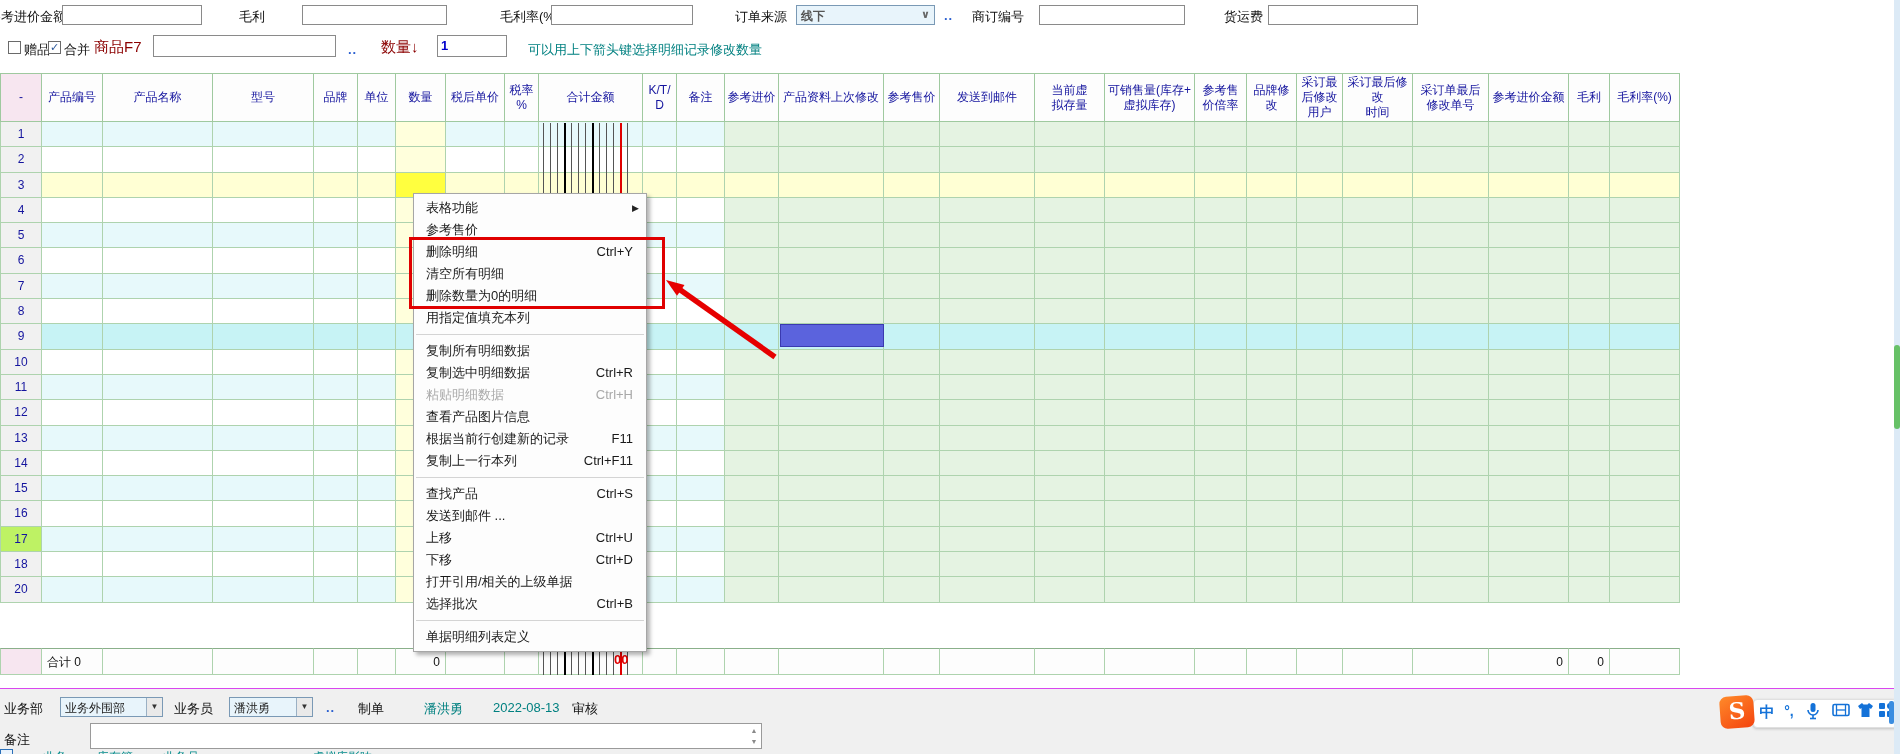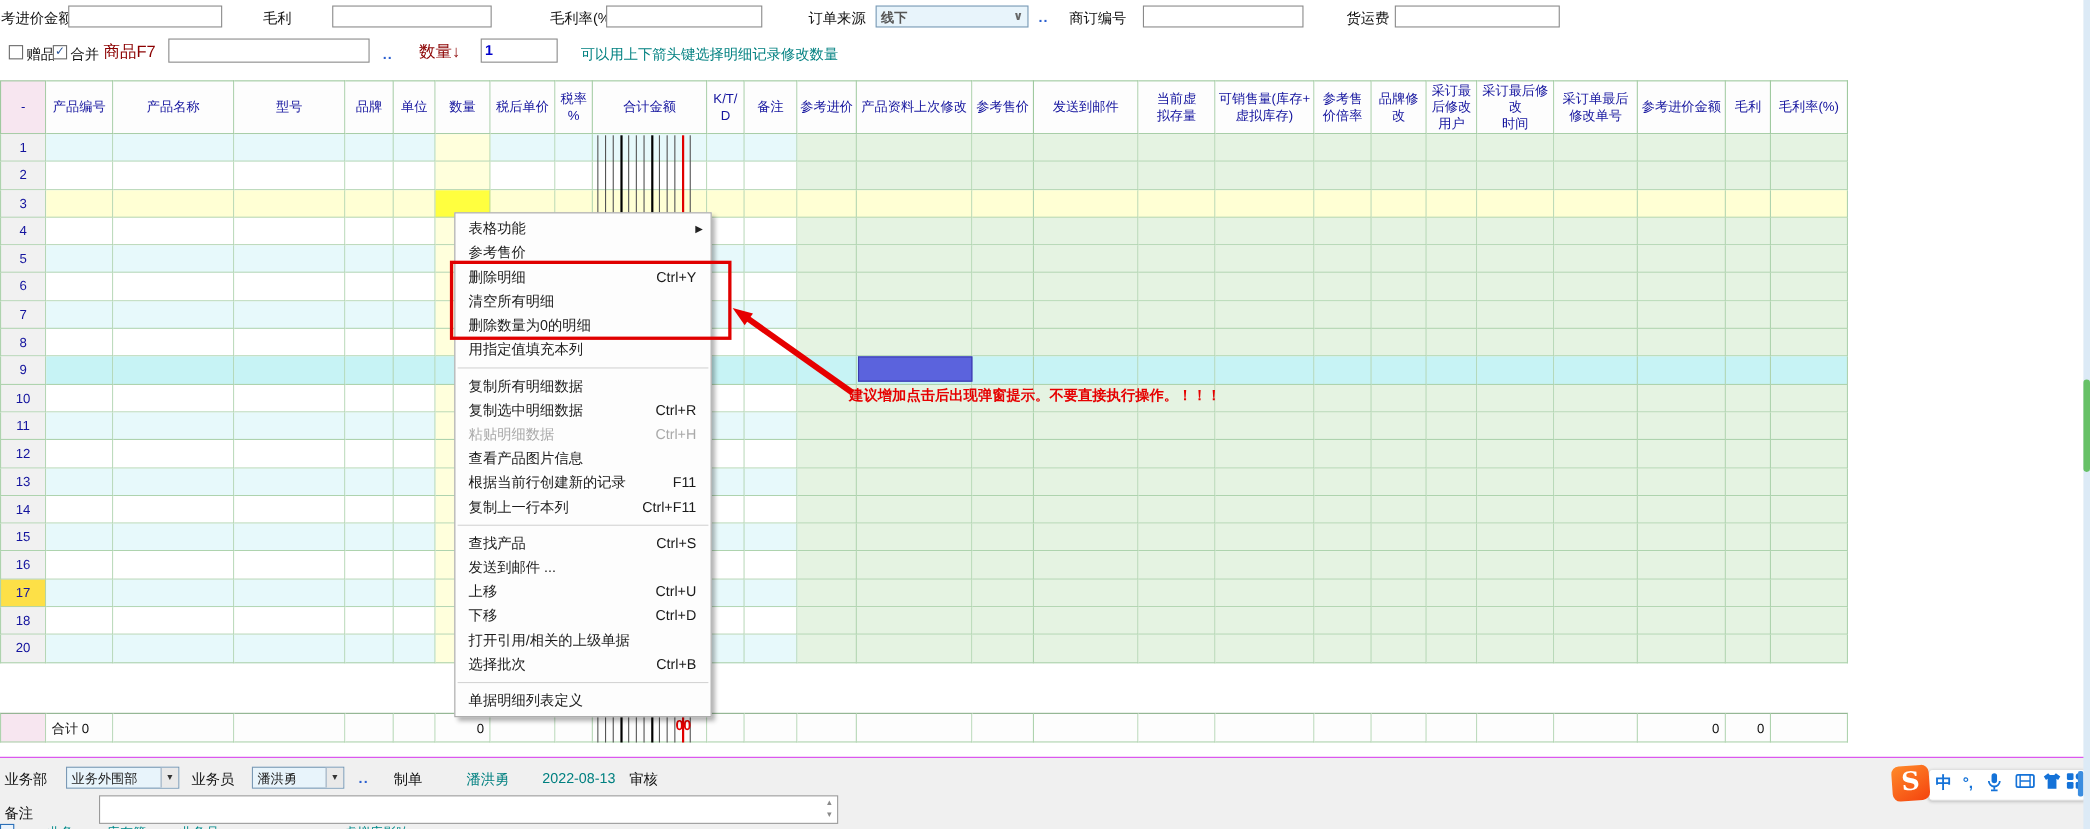--- a/index.html
+++ b/index.html
@@ -587,21 +587,21 @@
           <div class="bcell" style="width: 52px; background: rgb(229, 243, 226);"></div>
           <div class="bcell" style="width: 50px; background: rgb(229, 243, 226);"></div>
           <div class="bcell" style="width: 46px; background: rgb(229, 243, 226);"></div>
           <div class="bcell" style="width: 70px; background: rgb(229, 243, 226);"></div>
           <div class="bcell" style="width: 76px; background: rgb(229, 243, 226);"></div>
           <div class="bcell" style="width: 80px; background: rgb(229, 243, 226);"></div>
           <div class="bcell" style="width: 41px; background: rgb(229, 243, 226);"></div>
           <div class="bcell" style="width: 70px; background: rgb(229, 243, 226);"></div>
         </div>
         <div class="brow">
-          <div class="bcell" style="width: 42px; background: #fde047;">17</div>
+          <div class="bcell" style="width: 42px; background: #bef264;">17</div>
           <div class="bcell" style="width: 61px; background: rgb(231, 249, 251);"></div>
           <div class="bcell" style="width: 110px; background: rgb(231, 249, 251);"></div>
           <div class="bcell" style="width: 101px; background: rgb(231, 249, 251);"></div>
           <div class="bcell" style="width: 44px; background: rgb(231, 249, 251);"></div>
           <div class="bcell" style="width: 38px; background: rgb(231, 249, 251);"></div>
           <div class="bcell" style="width: 50px; background: rgb(255, 255, 220);"></div>
           <div class="bcell" style="width: 59px; background: rgb(231, 249, 251);"></div>
           <div class="bcell" style="width: 34px; background: rgb(231, 249, 251);"></div>
           <div class="bcell" style="width: 104px; background: rgb(231, 249, 251);"></div>
           <div class="bcell" style="width: 34px; background: rgb(231, 249, 251);"></div>
@@ -765,21 +765,20 @@
       <div class="mi">选择批次<span class="sc">Ctrl+B</span></div>
       <div class="msep"></div>
       <div class="mi">单据明细列表定义</div>
     </div>
 
   <div id="red-box"></div>
   <svg id="arrow-svg" width="220" height="120" viewBox="600 250 220 120">
     <line x1="679" y1="289" x2="775" y2="357" stroke="#e60000" stroke-width="5.5"></line>
     <polygon points="666,280 684.5,285.1 677,295.7" fill="#e60000"></polygon>
   </svg>
-  <div id="red-note">建议增加点击后出现弹窗提示。不要直接执行操作。！！！</div>
 
   <div id="footer">
     <div class="flabel" style="left:4px;top:11px;">业务部</div>
     <div class="combo" style="left:60px;top:8px;width:103px;">
       <span>业务外围部</span>
       <span class="btn">▼</span>
     </div>
     <div class="flabel" style="left:174px;top:11px;">业务员</div>
     <div class="combo" style="left:229px;top:8px;width:84px;">
       <span>潘洪勇</span>

